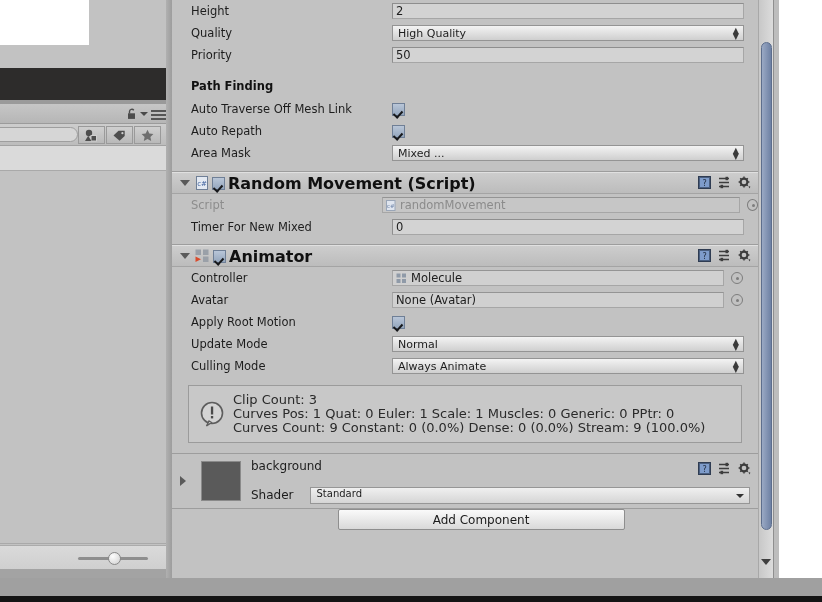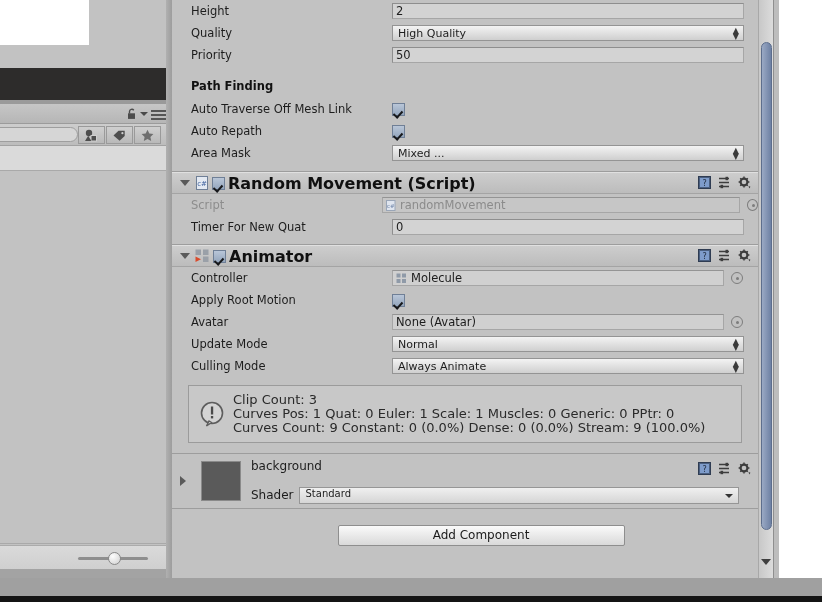--- a/index.html
+++ b/index.html
@@ -93,28 +93,28 @@
   .helpbox { margin: 8px 16px 10px 16px; background: #c8c8c8; border: 1px solid #9b9b9b;
              display: flex; align-items: center; padding: 7px 8px; }
   .helpbox .warn { width: 26px; height: 26px; flex: 0 0 26px; margin: 0 8px 0 2px; }
   .helpbox .lines { font-size: 13px; line-height: 14px; color: #2a2a2a; white-space: pre; }
 
   .mat-block { position: relative; height: 54px; display: flex; align-items: center; padding-left: 8px; }
   .mat-prev { width: 40px; height: 40px; background: #5a5a5a; border: 1px solid #8a8a8a; margin-left: 10px; }
   .mat-sphere { width: 38px; height: 38px; border-radius: 50%;
                 background: radial-gradient(circle at 36% 28%, #3c4456 0%, #222833 35%, #0d1019 75%, #05070c 100%); }
   .mat-name { font-size: 12px; color: #1d1d1d; }
-  .mat-shader-row { display: flex; align-items: center; gap: 5px; margin-top: 14px; }
+  .mat-shader-row { display: flex; align-items: center; gap: 16px; margin-top: 14px; }
   .shader-dd { width: 440px; height: 17px; background: linear-gradient(#f0f0f0,#d5d5d5);
                border: 1px solid #969696; display:flex; align-items:flex-start; padding: 0 14px 0 6px;
                font-size: 10px; position: relative; }
   .shader-dd .tri { position:absolute; right:5px; top:6px; width:0;height:0;
                     border-left:4px solid transparent;border-right:4px solid transparent;border-top:4px solid #333; }
 
-  .addcomp-wrap { height: 52px; display: flex; align-items: center; justify-content: center; padding-left: 32px; }
+  .addcomp-wrap { height: 52px; display: flex; justify-content: center; padding-left: 32px; }
   .addcomp { width: 287px; height: 21px; background: linear-gradient(#fafafa,#d9d9d9);
              border: 1px solid #8e8e8e; border-radius: 2px; display: flex; align-items: center;
              justify-content: center; font-size: 12px; color: #1b1b1b; }
 
   
   .vscroll { position: absolute; left: 758px; top: 0; width: 15px; height: 578px;
              background: linear-gradient(90deg,#c8c8c8,#dcdcdc); border-left: 1px solid #a8a8a8; }
   .vthumb { position: absolute; left: 2px; top: 42px; width: 11px; height: 488px;
             background: linear-gradient(90deg,#9aa9c4,#6e81a4); border: 1px solid #5d6e8d; border-radius: 6px; }
   .vdown { position: absolute; left: 2px; bottom: 13px; width: 0; height: 0;
@@ -272,21 +272,21 @@
           <svg width="10" height="11" viewBox="0 0 10 11" style="margin-right:4px">
             <rect x="0.5" y="0.5" width="8.5" height="10" fill="#dfe5ef" stroke="#9aa6b8"></rect>
             <text x="4.7" y="8" font-size="5.5" fill="#6e84a8" text-anchor="middle" font-family="DejaVu Sans, sans-serif">c#</text>
           </svg>
           <span>randomMovement</span>
         </span>
         <span class="objpicker" style="margin-left:7px"></span>
       </div>
 
       <div class="row">
-        <span class="lbl">Timer For New Quat</span>
+        <span class="lbl">Timer For New Mixed</span>
         <span class="field-text wide">0</span>
       </div>
 
       <div style="height:6px"></div>
       <div class="comp-sep"></div>
 
       <div class="comp-hdr">
         <span class="foldout"></span>
         <svg width="15" height="14" viewBox="0 0 15 14" style="margin-right:3px">
           <rect x="0.5" y="0.5" width="5.5" height="5.5" fill="#9aa0a8"></rect>
@@ -324,30 +324,30 @@
             <rect x="6" y="0.5" width="4" height="4" fill="#8f9aa8"></rect>
             <rect x="0.5" y="6" width="4" height="4" fill="#8f9aa8"></rect>
             <rect x="6" y="6" width="4" height="4" fill="#8f9aa8"></rect>
           </svg>
           <span>Molecule</span>
         </span>
         <span class="objpicker" style="margin-left:7px"></span>
       </div>
 
       <div class="row">
-        <span class="lbl">Apply Root Motion</span>
-        <span class="cbox"></span>
-      </div>
-
-      <div class="row">
         <span class="lbl">Avatar</span>
         <span class="field-obj" style="width:332px">
           <span>None (Avatar)</span>
         </span>
         <span class="objpicker" style="margin-left:7px"></span>
+      </div>
+
+      <div class="row">
+        <span class="lbl">Apply Root Motion</span>
+        <span class="cbox"></span>
       </div>
 
       <div class="row">
         <span class="lbl">Update Mode</span>
         <span class="dropdown" style="width:352px">
           <span>Normal</span>
           <span class="arrows">
               <span>▲</span>
               <span>▼</span>
             </span>

